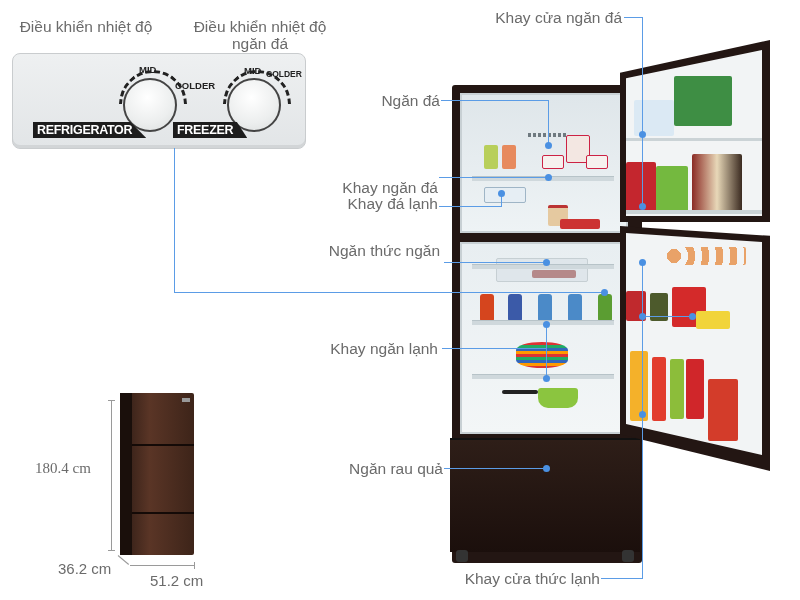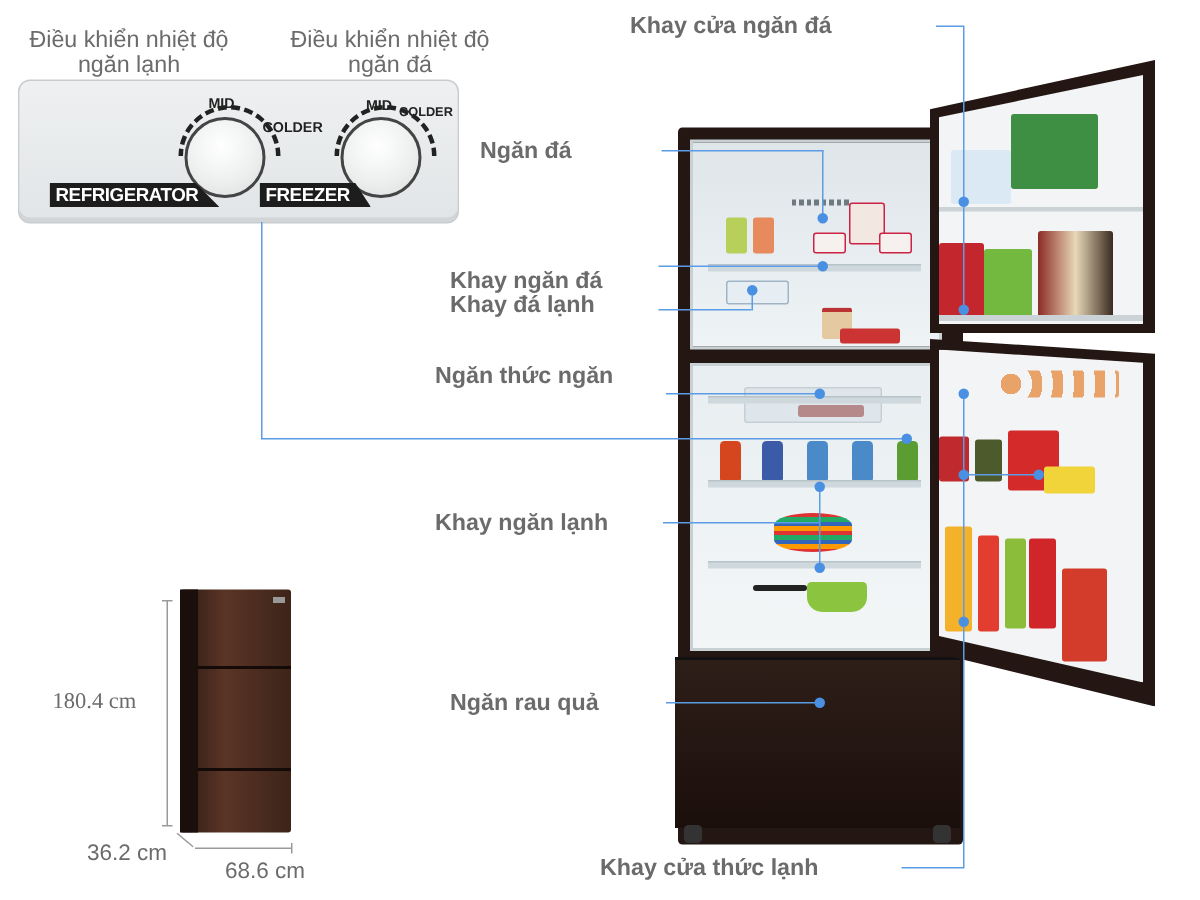--- a/index.html
+++ b/index.html
@@ -1,18 +1,18 @@
 <!DOCTYPE html>
 <html><head>
 <meta charset="utf-8">
 <style>
   html,body{margin:0;padding:0;background:#fff;}
   body{width:800px;height:600px;position:relative;overflow:hidden;font-family:"Liberation Sans","DejaVu Sans",sans-serif;}
   .lbl{position:absolute;color:#6b6b6b;font-size:15.5px;line-height:17px;white-space:nowrap;}
-  .lbl.r{text-align:left;font-weight:bold;}
+  .lbl.r{text-align:right;}
   .ln{position:absolute;background:#5b9ce6;}
   .dot{position:absolute;width:7px;height:7px;border-radius:50%;background:#4a90e2;margin:-3.5px 0 0 -3.5px;}
 
   
   .panel{position:absolute;left:12px;top:53px;width:292px;height:94px;border-radius:8px;background:linear-gradient(#eef0f1,#e2e5e7);border:1px solid #c9ccce;box-shadow:inset 0 -3px 0 #d2d5d7;}
   .knob{position:absolute;width:50px;height:50px;border-radius:50%;background:radial-gradient(circle at 45% 35%,#ffffff,#eceeee 60%,#d9dcdc);border:2px solid #444;}
   .arc{position:absolute;width:62px;height:62px;border-radius:50%;border:3px dashed #222;border-bottom-color:transparent;border-left-color:transparent;transform:rotate(-45deg);}
   .tag{position:absolute;background:#1d1d1d;color:#fff;font-size:12.5px;font-weight:bold;padding:1px 14px 1px 4px;clip-path:polygon(0 0,86% 0,100% 100%,0 100%);letter-spacing:-0.3px;}
   .ptext{position:absolute;font-size:9.5px;color:#222;font-weight:bold;}
 
@@ -33,21 +33,20 @@
   .sf{position:absolute;left:120px;top:393px;width:74px;height:162px;background:linear-gradient(90deg,#2b1a14,#5a3526 40%,#3d2419);border-radius:2px;}
   .sf-side{position:absolute;left:120px;top:393px;width:12px;height:162px;background:#1a0f0b;}
   .sf-sep{position:absolute;left:132px;width:62px;height:2px;background:#140a07;}
   .dim{position:absolute;background:#9a9a9a;}
 </style>
 </head>
 <body>
 
 <div class="lbl" style="left:6px;top:18px;width:160px;text-align:center;">
   <div>Điều khiển nhiệt độ</div>
-  <div>ngăn lạnh</div>
 </div>
 <div class="lbl" style="left:180px;top:18px;width:160px;text-align:center;">
   <div>Điều khiển nhiệt độ</div>
   <div>ngăn đá</div>
 </div>
 
 <div class="panel">
   <div class="arc" style="left:106px;top:16px;"></div>
   <div class="knob" style="left:110px;top:24px;"></div>
   <div class="ptext" style="left:126px;top:10px;">MID</div>
@@ -178,13 +177,13 @@
 <div class="dim" style="left:111px;top:400px;width:1px;height:150px;"></div>
 <div class="dim" style="left:108px;top:400px;width:7px;height:1px;"></div>
 <div class="dim" style="left:108px;top:550px;width:7px;height:1px;"></div>
 <div class="lbl" style="left:35px;top:460px;font-size:15px;font-family:Liberation Serif, serif;">180.4 cm</div>
 
 <div class="dim" style="left:118px;top:555px;width:14px;height:1px;transform:rotate(40deg);transform-origin:left;"></div>
 <div class="lbl" style="left:58px;top:560px;font-size:15px;">36.2 cm</div>
 
 <div class="dim" style="left:130px;top:565px;width:64px;height:1px;"></div>
 <div class="dim" style="left:194px;top:562px;width:1px;height:7px;"></div>
-<div class="lbl" style="left:150px;top:572px;font-size:15px;">68.6 cm</div>
+<div class="lbl" style="left:150px;top:572px;font-size:15px;">51.2 cm</div>
 
 </body></html>

